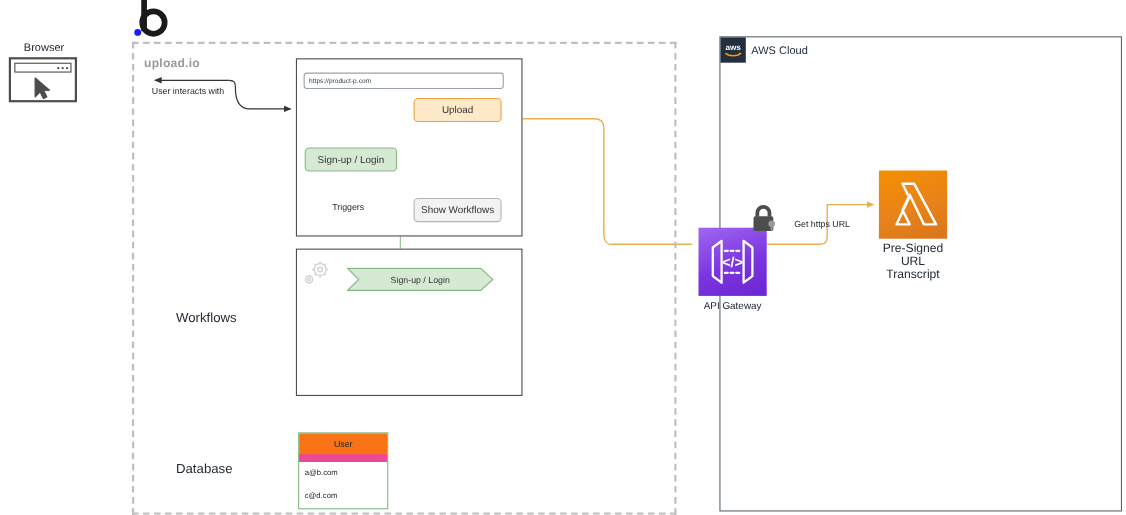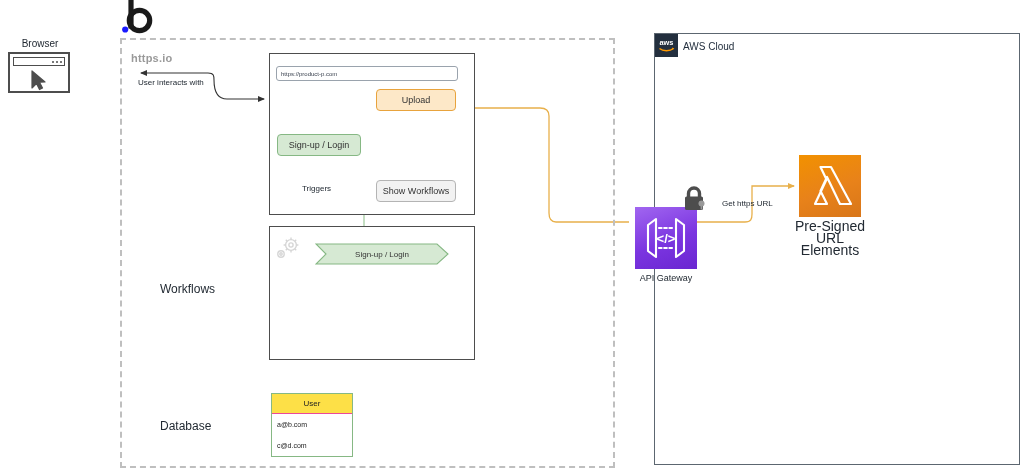--- a/index.html
+++ b/index.html
@@ -50,34 +50,34 @@
   #wf-step .wf-text{position:absolute;inset:0;display:flex;align-items:center;justify-content:center;font-size:8px;color:#333;}
   #wf-gear{left:276px;top:235px;width:26px;height:26px;opacity:.35;}
 
   
   #txt-user-interacts{left:138px;top:78px;font-size:8px;}
   #txt-triggers{left:302px;top:184px;font-size:8px;}
   #txt-get-url{left:722px;top:199px;font-size:8px;}
 
   
   #db-table{left:271px;top:393px;width:82px;border:1px solid #86b884;box-sizing:border-box;background:#fff;}
-  #db-head{height:19px;background:#fde047;border-bottom:1px solid #ec4899;display:flex;align-items:center;justify-content:center;font-size:8px;color:#222;}
+  #db-head{height:19px;background:#f97316;border-bottom:7px solid #ec4899;display:flex;align-items:center;justify-content:center;font-size:8px;color:#222;}
   .db-row{height:21px;display:flex;align-items:center;padding-left:5px;font-size:7px;color:#222;}
 
   
   #aws-boundary{left:654px;top:33px;width:366px;height:432px;border:1px solid #5c6670;box-sizing:border-box;background:transparent;}
   #aws-badge{left:655px;top:34px;width:23px;height:23px;background:#232f3e;display:flex;align-items:flex-start;justify-content:flex-start;}
   #aws-title{left:683px;top:41px;font-size:10px;color:#232f3e;}
 
   
   #apigw-icon{left:635px;top:207px;width:62px;height:62px;background:linear-gradient(160deg,#a166f0 0%,#7b35e0 55%,#6a26d1 100%);}
   #apigw-label{left:605px;top:273px;width:122px;text-align:center;font-size:9px;}
   #lock-icon{left:681px;top:186px;width:26px;height:28px;}
   #lambda-icon{left:799px;top:155px;width:62px;height:62px;background:linear-gradient(160deg,#f29100 0%,#e8821a 55%,#d8761a 100%);}
-  #lambda-label{left:775px;top:220px;width:110px;text-align:center;font-size:14px;line-height:12px;}
+  #lambda-label{left:775px;top:220px;width:110px;text-align:center;font-size:11px;line-height:12px;}
 </style>
 </head>
 <body>
 
 <div id="canvas">
 
   <svg class="layer">
     <defs>
       <marker id="arrow-dark" markerWidth="7" markerHeight="7" refX="6" refY="3" orient="auto" markerUnits="userSpaceOnUse">
         <path d="M0,0 L7,3 L0,6 z" fill="#333333"></path>
@@ -125,21 +125,21 @@
       <path d="M22,5 L22,22 L26.5,17.5 L29.5,23.5 L32.5,22 L29.5,16.2 L35,16 Z" fill="#4d4d4d" stroke="#4d4d4d" stroke-width="1.2" stroke-linejoin="round"></path>
     </svg>
   </div>
 
   <div class="abs" id="bubble-boundary"></div>
   <svg id="bubble-logo" class="abs" viewBox="0 0 46 46">
     <path d="M14,2 L14,30.5" stroke="#1a1a1a" stroke-width="5.2" fill="none" stroke-linecap="butt"></path>
     <circle cx="22.5" cy="22.5" r="10.2" fill="none" stroke="#1a1a1a" stroke-width="5.2"></circle>
     <circle cx="8.2" cy="31.5" r="3.1" fill="#1a1aff"></circle>
   </svg>
-  <div class="lbl" id="bubble-name">https.io</div>
+  <div class="lbl" id="bubble-name">upload.io</div>
 
   <div class="lbl" id="label-workflows">Workflows</div>
   <div class="lbl" id="label-database">Database</div>
 
   <div class="panel" id="panel-visual"></div>
 
   <div class="widget" id="url-bar" title="https://product-p.com">https://product-p.com</div>
 
   <div class="widget center" id="btn-upload">Upload</div>
 
@@ -210,16 +210,16 @@
   </svg>
 
   <div class="abs" id="lambda-icon">
     <svg width="62" height="62" viewBox="0 0 62 62">
       <path d="M16,49 L27.5,24.5 L21.5,12 L32,12 L52,49 L41,49 L28,22 L21.5,36 L28,49 Z" fill="none" stroke="#ffffff" stroke-width="2.2" stroke-linejoin="round"></path>
     </svg>
   </div>
   <div class="lbl" id="lambda-label">
     <span>Pre-Signed</span><br>
     <span>URL</span><br>
-    <span>Elements</span>
+    <span>Transcript</span>
   </div>
 
 </div>
 
 </body></html>

